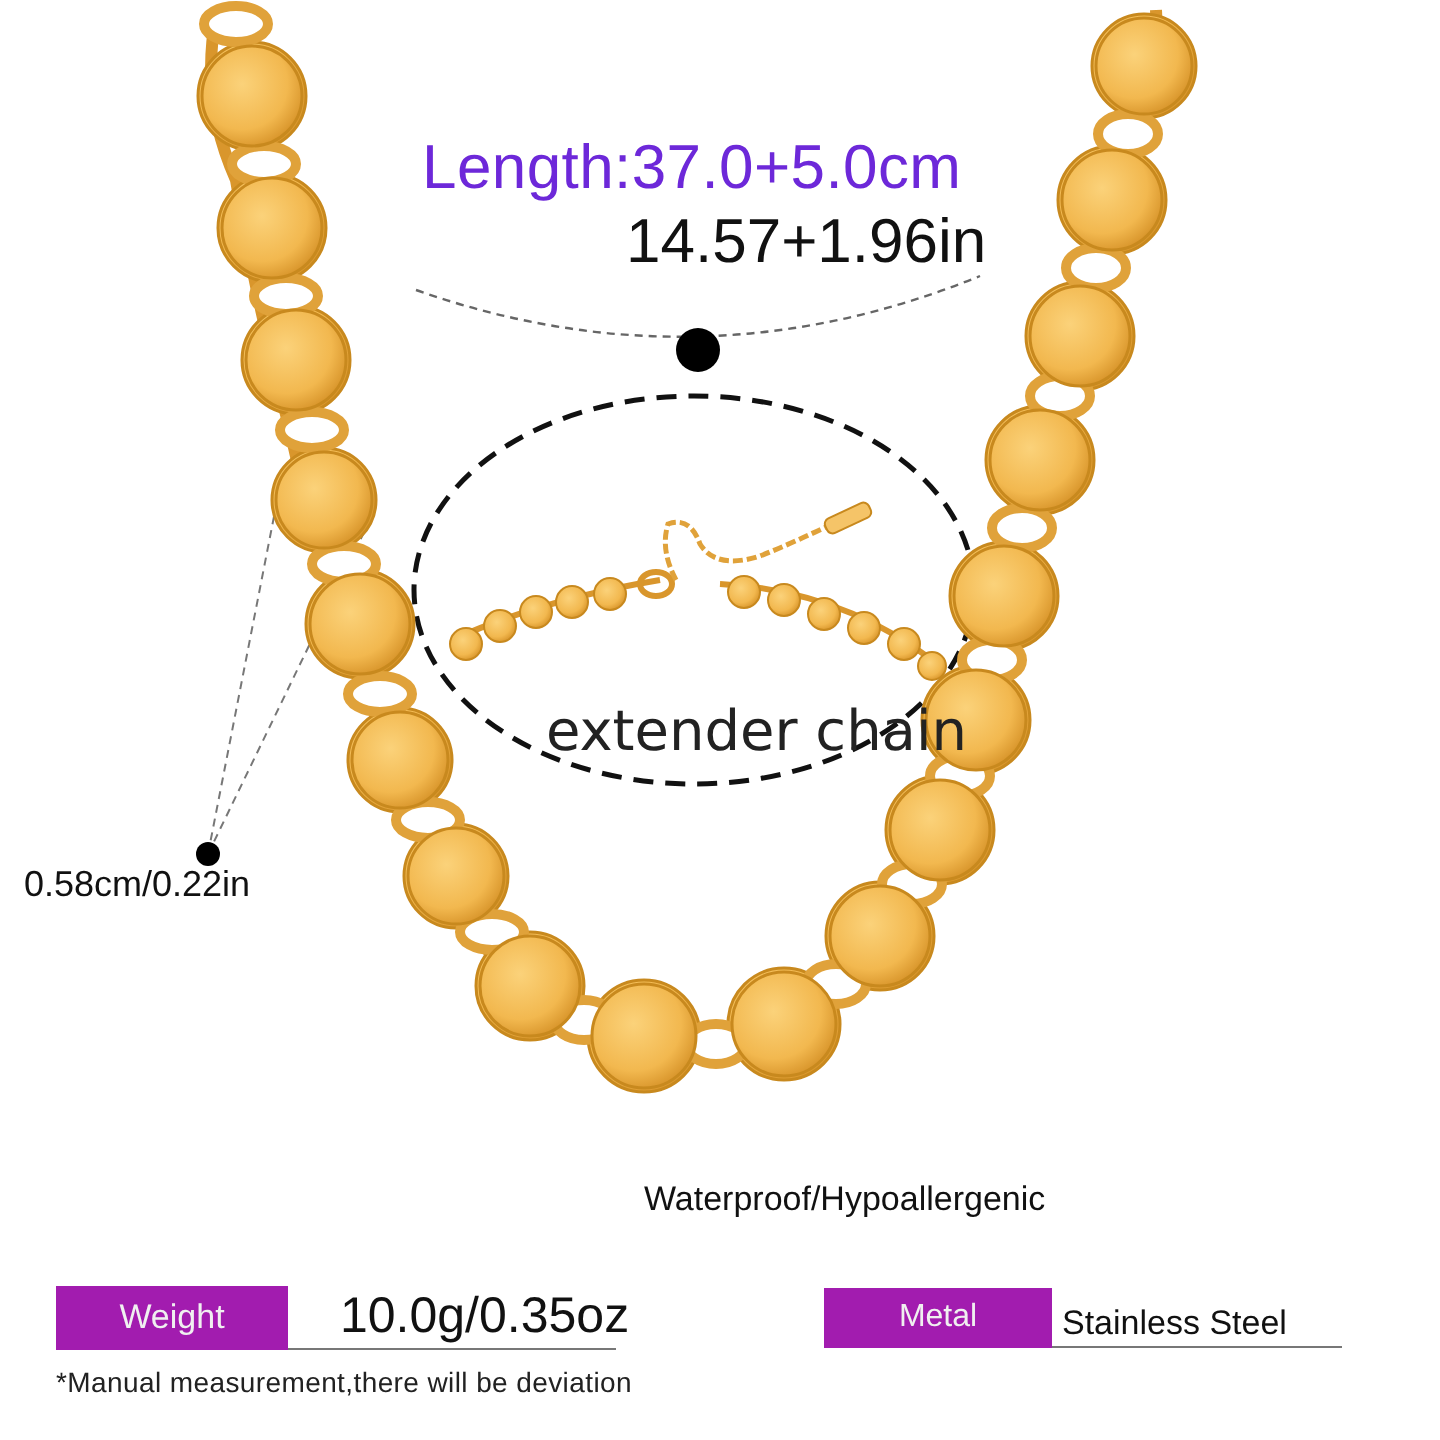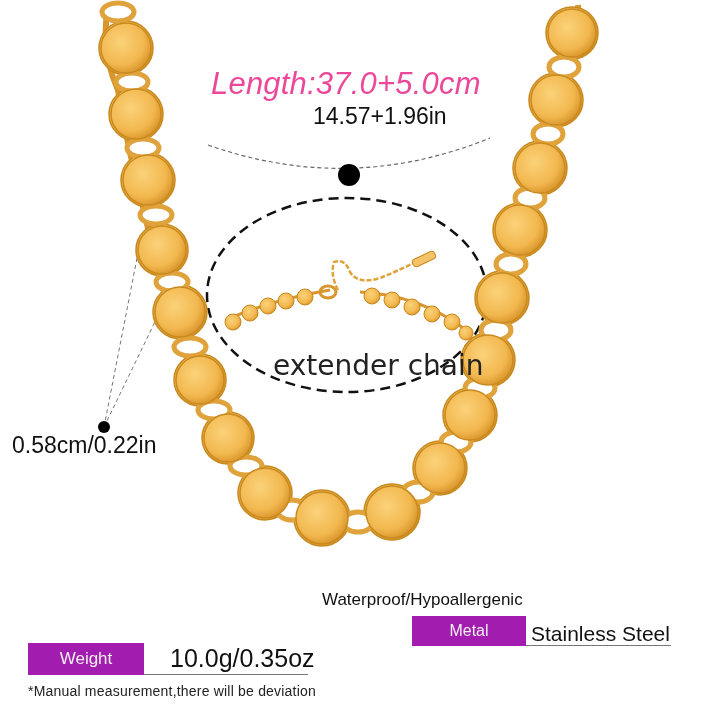--- a/index.html
+++ b/index.html
@@ -1,34 +1,34 @@
 <!DOCTYPE html>
 <html><head>
 <meta charset="utf-8">
 <style>
   html, body { margin:0; padding:0; }
   body { width:720px; height:720px; background:#ffffff; position:relative; overflow:hidden;
          font-family:"Liberation Sans", sans-serif; color:#111; }
   .abs { position:absolute; }
   #chain-svg { position:absolute; left:0; top:0; width:720px; height:720px; }
-  .length-line1 { left:211px; top:66px; font-size:31px; color:#ec4899; white-space:nowrap; letter-spacing:0.2px;font-style:italic; }
-  .length-line2 { left:313px; top:103px; font-size:23px; color:#111; white-space:nowrap; }
-  .width-label { left:12px; top:432px; font-size:23px; color:#111; white-space:nowrap; }
+  .length-line1 { left:211px; top:66px; font-size:31px; color:#6d28d9; white-space:nowrap; letter-spacing:0.2px; }
+  .length-line2 { left:313px; top:103px; font-size:31px; color:#111; white-space:nowrap; }
+  .width-label { left:12px; top:432px; font-size:18px; color:#111; white-space:nowrap; }
   .extender-label { left:273px; top:349px; font-size:28px; color:#222; white-space:nowrap;
                     font-family:"DejaVu Sans", sans-serif; }
   .features { left:322px; top:590px; font-size:17px; color:#111; white-space:nowrap; }
   .spec-row { position:absolute; display:flex; align-items:stretch; }
   .spec-label { background:#a21caf; color:#f0f0f0; display:flex; align-items:center; justify-content:center; }
   .spec-value { border-bottom:1px solid #777; display:flex; align-items:center; color:#111; }
   .weight-row { left:28px; top:643px; height:32px; }
   .weight-row .spec-label { width:116px; font-size:17px; }
   .weight-row .spec-value { width:138px; font-size:25px; padding-left:26px; }
-  .metal-row { left:412px; top:616px; height:30px; }
+  .metal-row { left:412px; top:644px; height:30px; }
   .metal-row .spec-label { width:114px; font-size:16px; }
-  .metal-row .spec-value { width:140px; font-size:21px; padding-left:5px; padding-top:6px; }
+  .metal-row .spec-value { width:140px; font-size:17px; padding-left:5px; padding-top:6px; }
   .disclaimer { left:28px; top:683px; font-size:14px; color:#222; white-space:nowrap; letter-spacing:0.2px; }
 </style>
 </head>
 <body>
 
 <svg id="chain-svg" viewBox="0 0 720 720" xmlns="http://www.w3.org/2000/svg">
   <defs>
     <radialGradient id="g-disc" cx="40%" cy="38%" r="65%">
       <stop offset="0%" stop-color="#FBD27A"></stop>
       <stop offset="70%" stop-color="#F2B84F"></stop>

